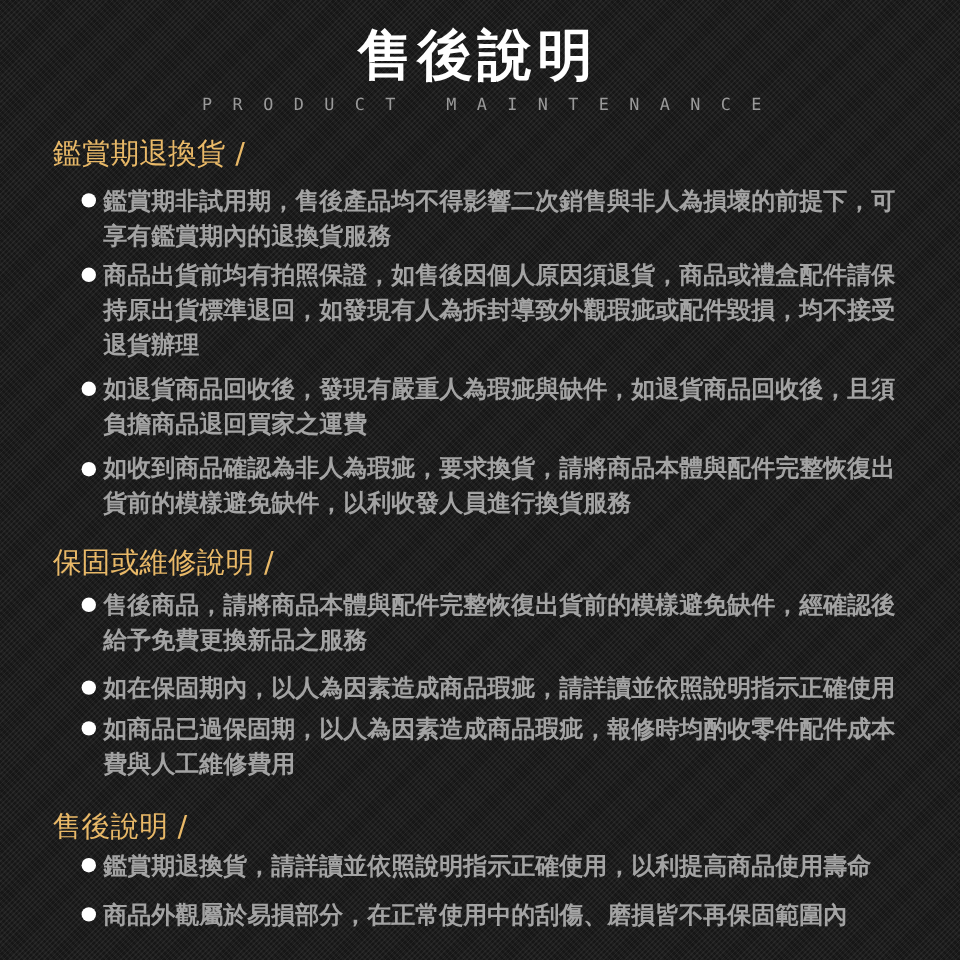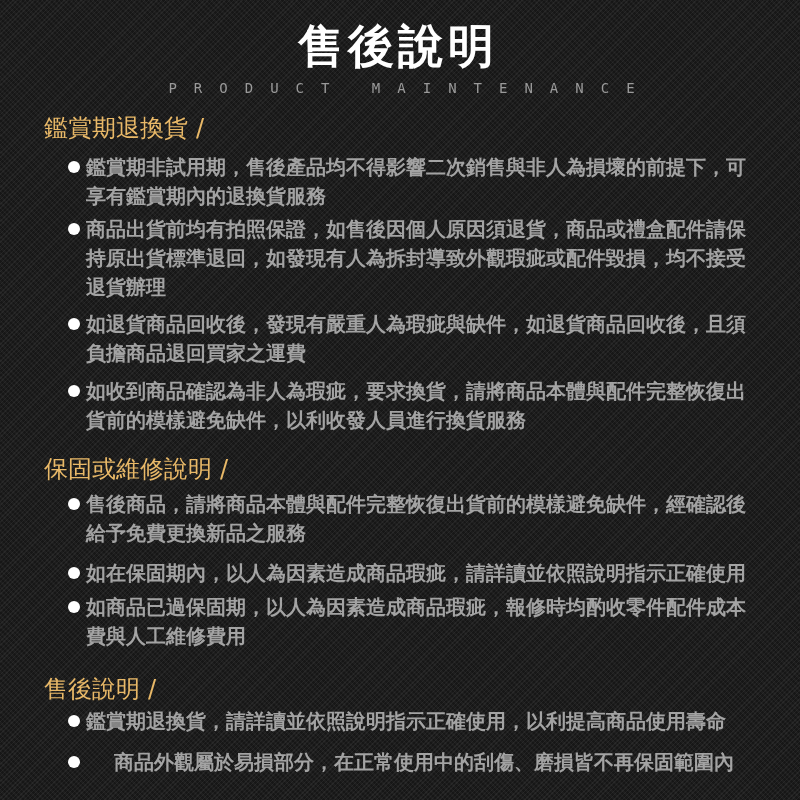--- a/index.html
+++ b/index.html
@@ -87,17 +87,17 @@
 </div>
 
 <div class="section" style="top:674px;">
   <div class="section-title">
     <span>售後說明</span><span class="slash">/</span>
   </div>
   <div class="item" style="top:33px;">
     <span class="bullet"></span>
     <span class="item-text">鑑賞期退換貨，請詳讀並依照說明指示正確使用，以利提高商品使用壽命</span>
   </div>
-  <div class="item" style="top:74px;text-align:center;">
+  <div class="item" style="top:74px;">
     <span class="bullet"></span>
     <span class="item-text">商品外觀屬於易損部分，在正常使用中的刮傷、磨損皆不再保固範圍內</span>
   </div>
 </div>
 
 </body></html>

